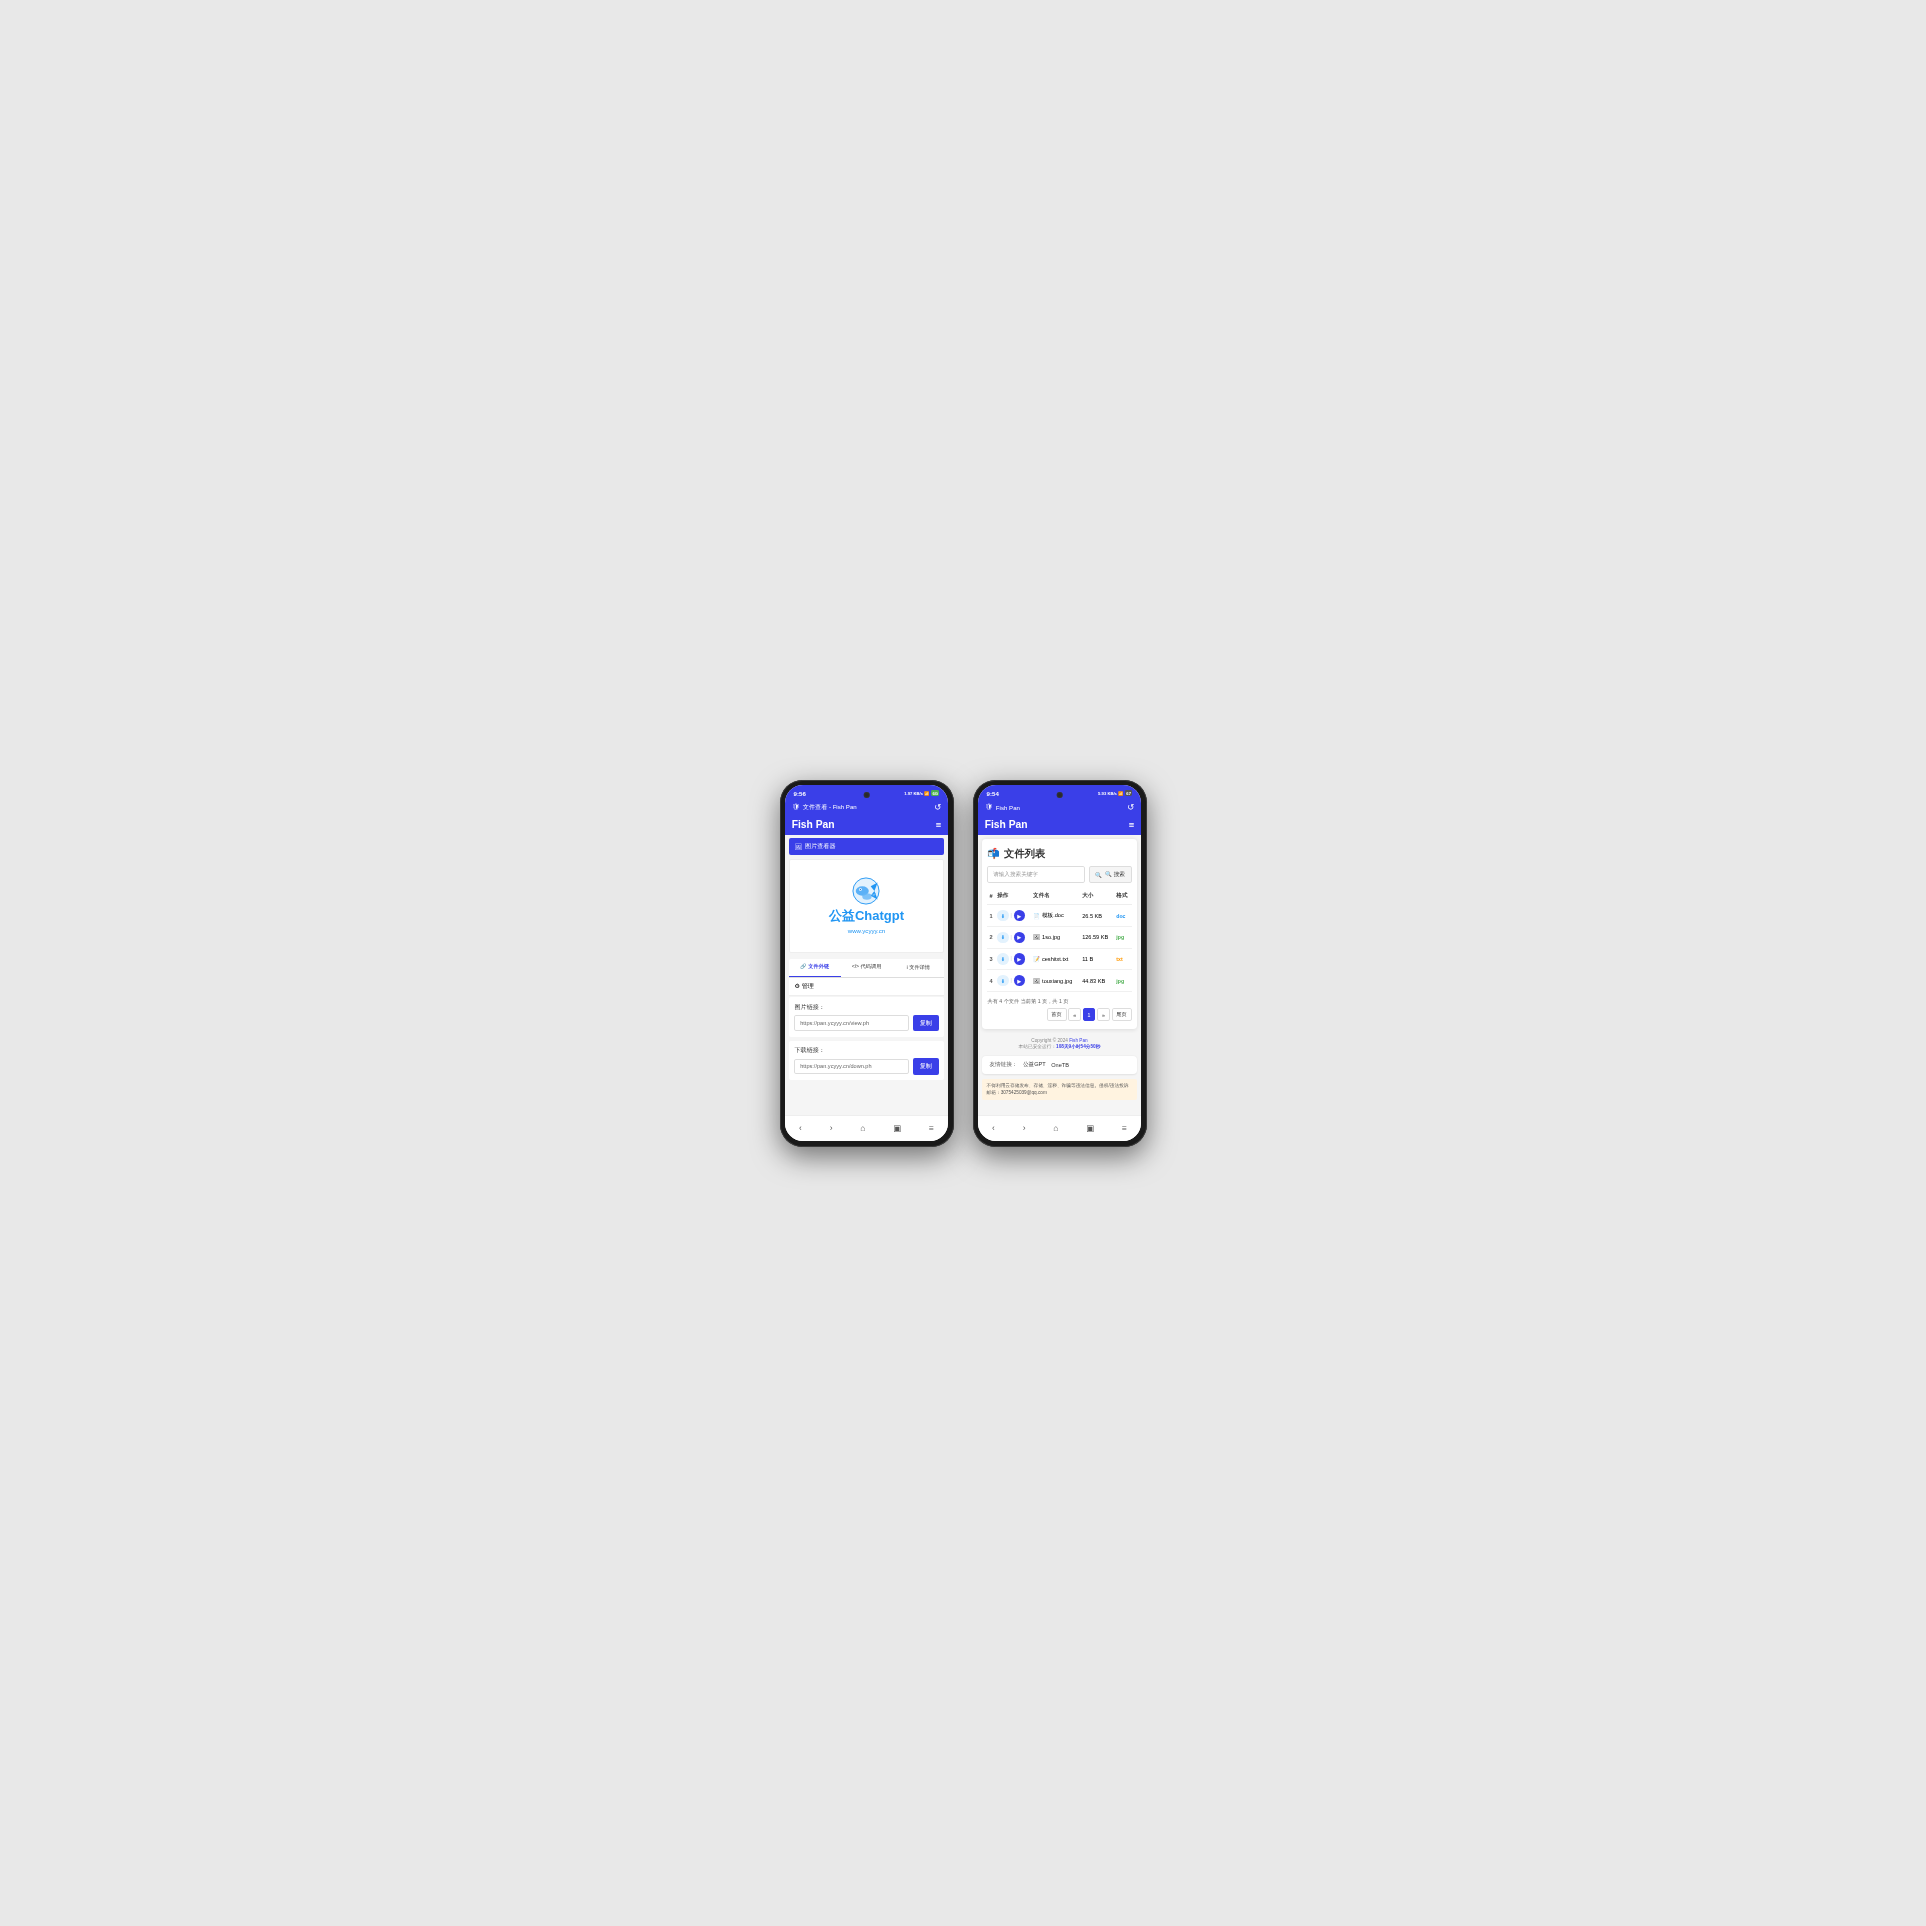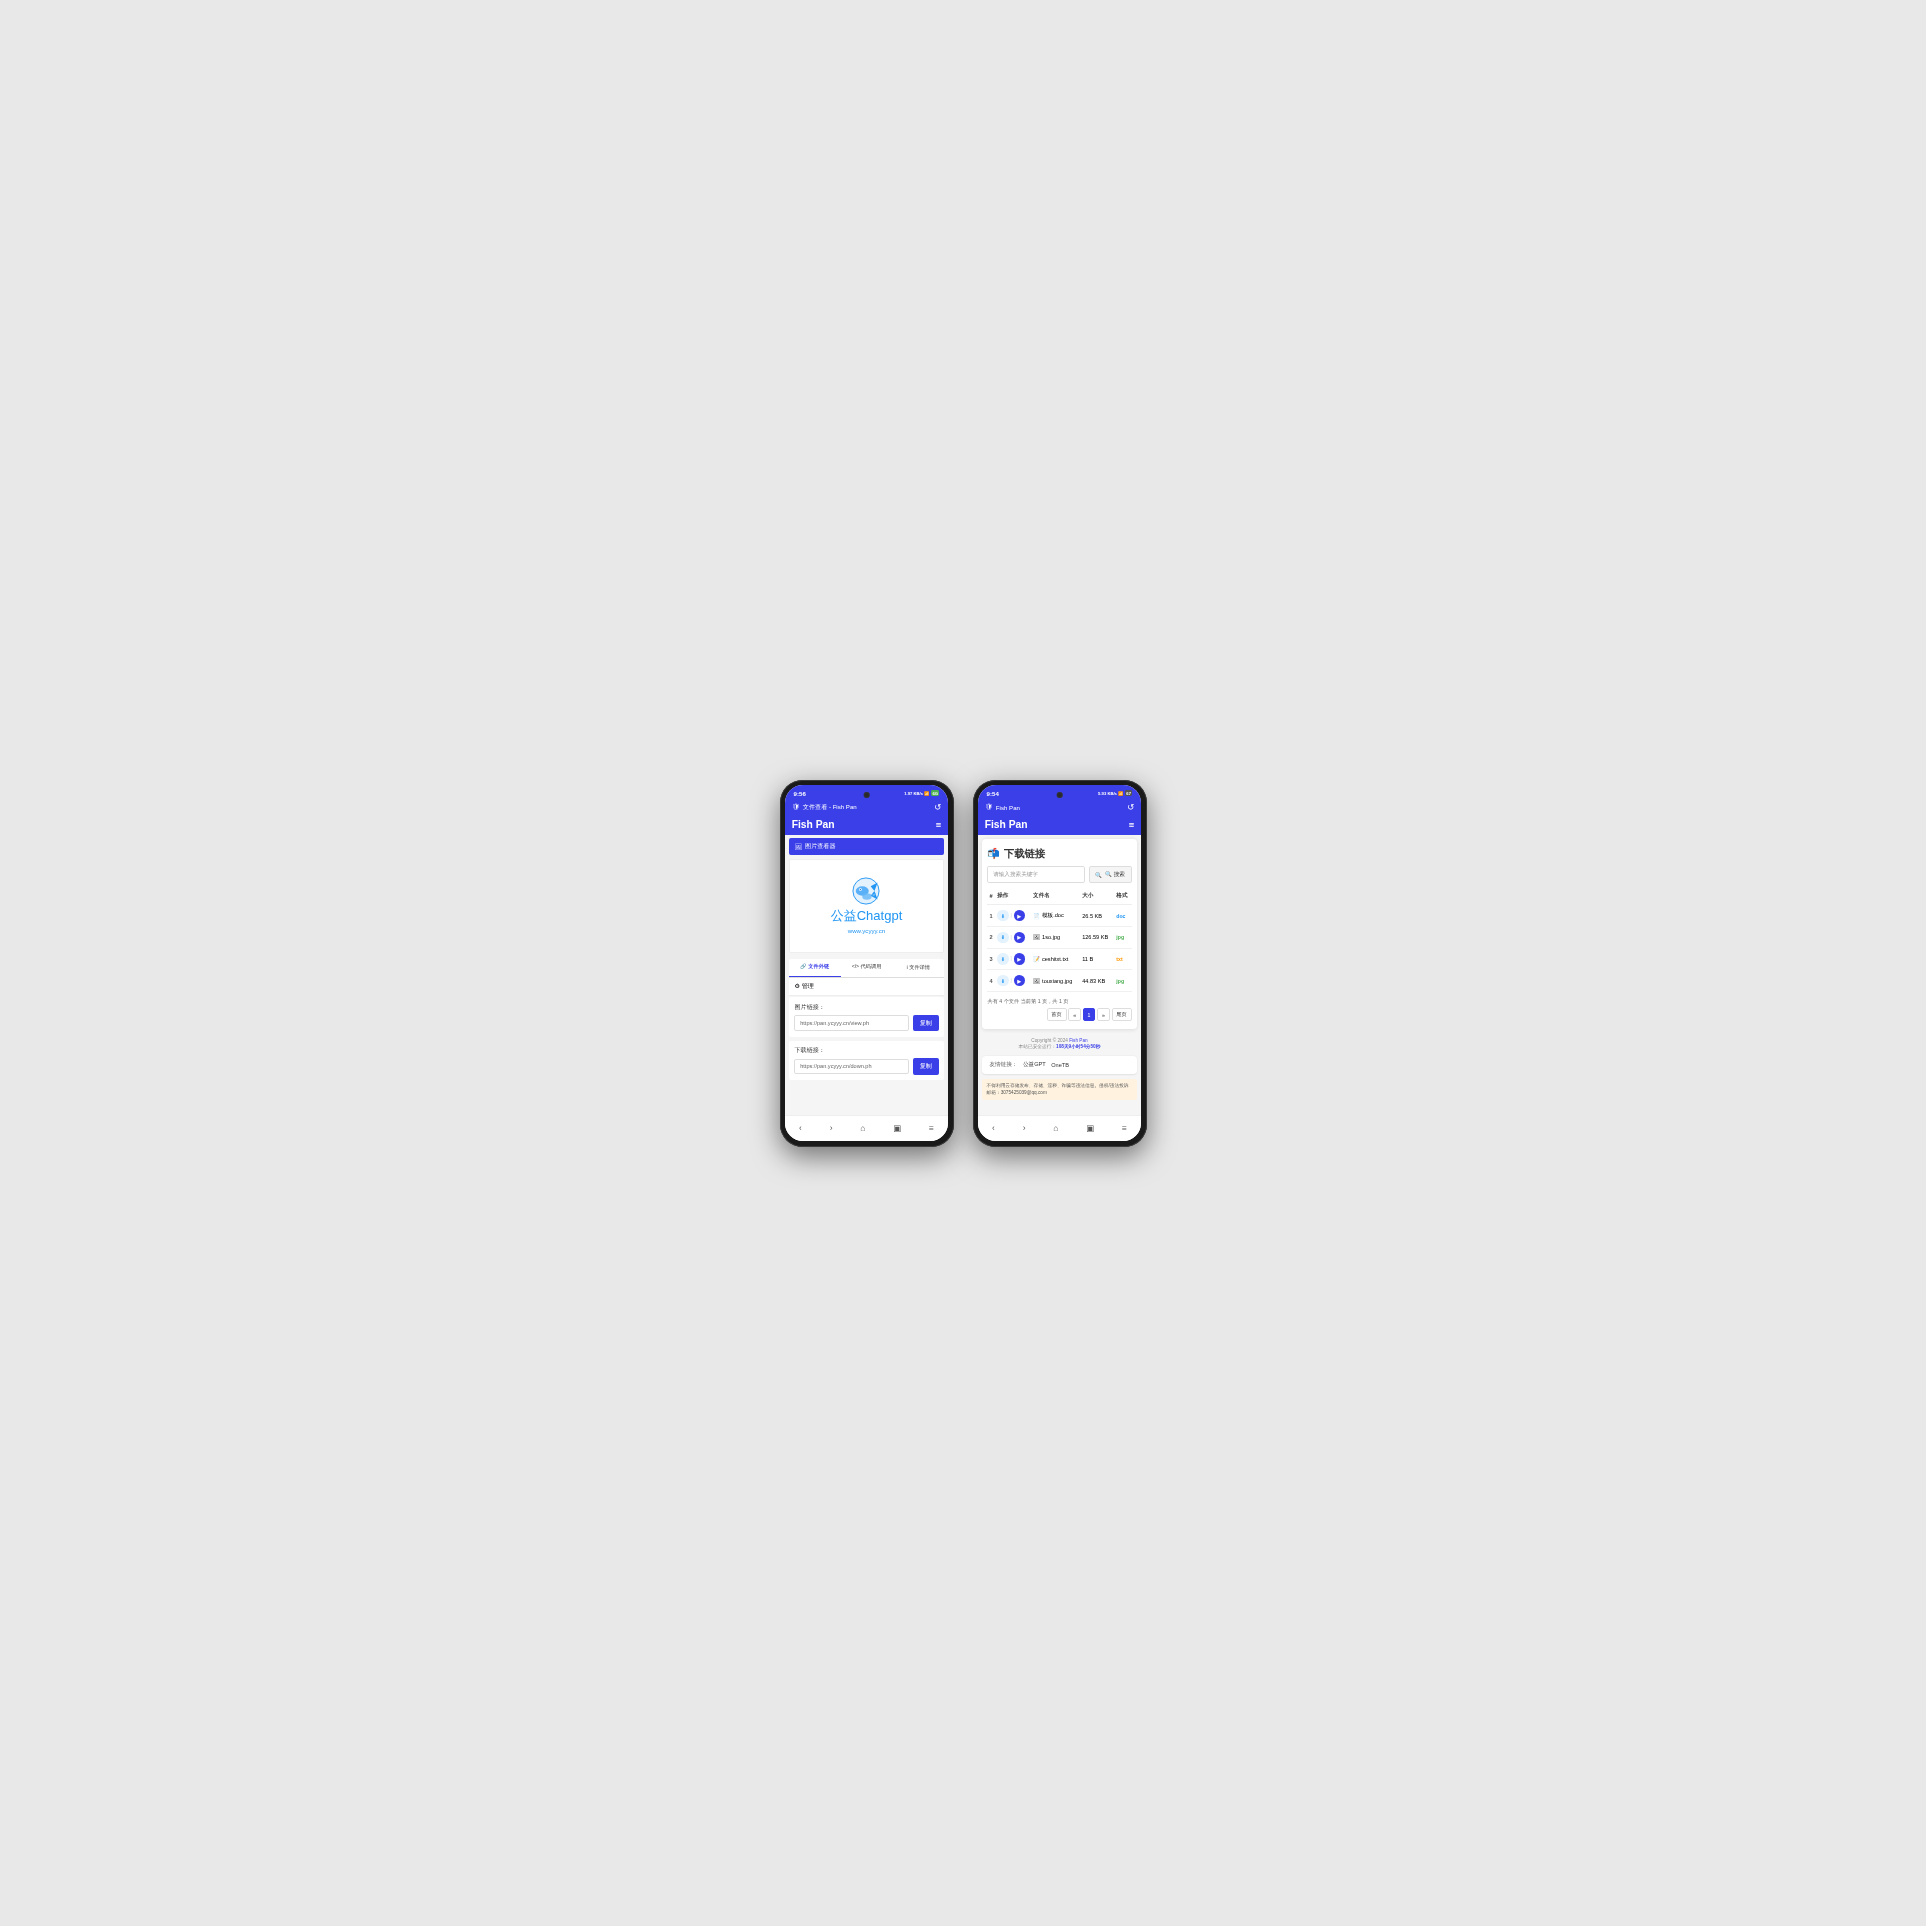--- a/index.html
+++ b/index.html
@@ -114,21 +114,21 @@
       display: flex;
       align-items: center;
       justify-content: center;
       min-height: 94px;
       border: 0.5px solid #eee;
     }
     .logo-container {
       text-align: center;
       padding: 9.4px;
     }
-    .logo-text-cn { font-size: 13px; font-weight: 400; color: #2196f3; }
+    .logo-text-cn { font-size: 13px; font-weight: 700; color: #2196f3; }
     .logo-url { font-size: 6.1px; color: #2196f3; margin-top: 1.9px; }
 
     
     .tabs {
       display: flex;
       background: white;
       margin: 1.9px 3.8px 0;
       border-radius: 1.9px 1.9px 0 0;
       border-bottom: 0.5px solid #ddd;
     }
@@ -445,21 +445,21 @@
       <span class="app-title">Fish Pan</span>
       <span class="hamburger">≡</span>
     </div>
 
     <div class="content">
 
       <div class="file-list-card">
         <div class="file-list-title">
 
           <span>📬</span>
-          <span>下载链接</span>
+          <span>文件列表</span>
         </div>
 
         <div class="search-row">
           <input class="search-input" type="text" placeholder="请输入搜索关键字" value="请输入搜索关键字" style="">
           <button class="search-btn">
             <span>🔍</span>
             <span style="margin-left:0.9px;">🔍 搜索</span>
           </button>
         </div>
 

